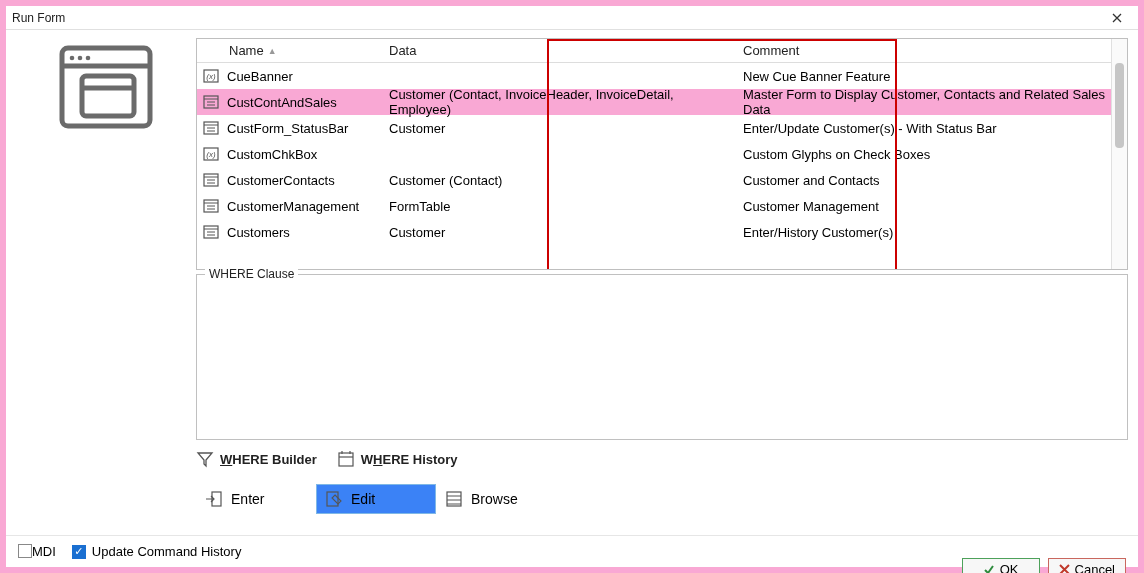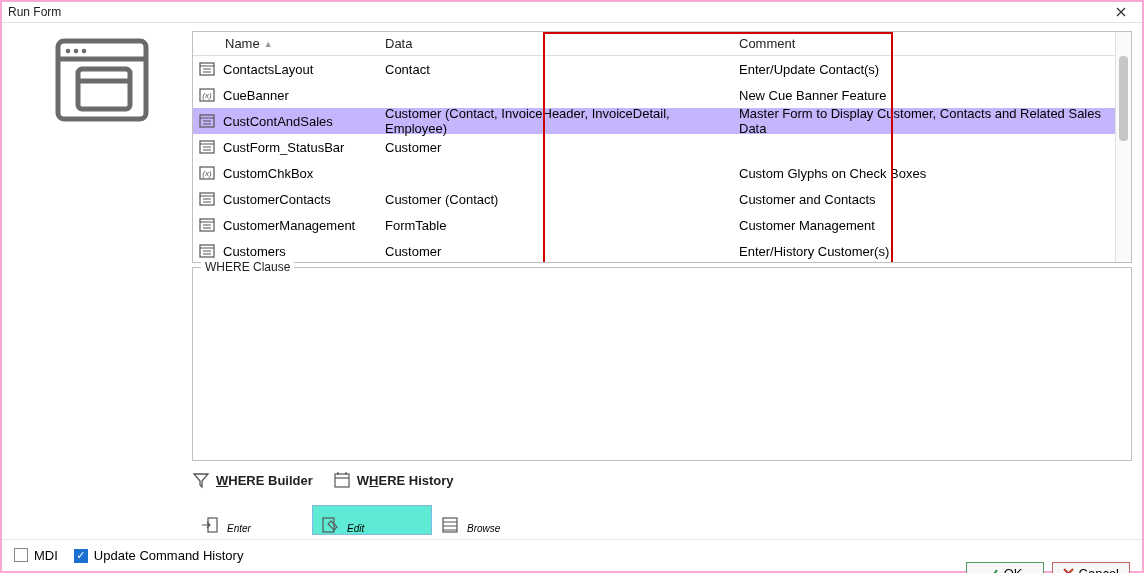--- a/index.html
+++ b/index.html
@@ -1,48 +1,48 @@
 <!DOCTYPE html>
 <html><head>
 <meta charset="utf-8">
 <style>
   * { box-sizing: border-box; font-family: "Segoe UI", Tahoma, sans-serif; }
   body { margin: 0; background: #fff; width: 1144px; height: 573px; overflow: hidden; }
-  .window { width: 1144px; height: 573px; border: 2px solid #f9a8d4; display: flex; flex-direction: column; background: #fff; }
+  .window { width: 1144px; height: 573px; border: 6px solid #f9a8d4; display: flex; flex-direction: column; background: #fff; }
   .titlebar { height: 24px; display: flex; align-items: center; padding: 0 6px; border-bottom: 1px solid #e0e0e0; font-size: 12px; color: #222; }
   .titlebar .title { flex: 1; font-size: 12px; }
   .titlebar .close { width: 20px; text-align: center; color: #333; font-size: 13px; cursor: default; }
   .content { flex: 1; display: flex; flex-direction: column; padding: 8px 10px 4px 10px; }
   .upper { display: flex; flex-direction: row; }
   .iconcol { width: 180px; display: flex; justify-content: center; align-items: flex-start; padding-top: 6px; }
   .maincol { flex: 1; display: flex; flex-direction: column; }
   .grid-wrapper { position: relative; border: 1px solid #bfbfbf; height: 232px; overflow: hidden; }
   .grid-header, .grid-row { display: flex; align-items: center; font-size: 13px; }
   .grid-header { background: #fff; border-bottom: 1px solid #ddd; height: 24px; }
   .grid-row { height: 26px; }
-  .grid-row.selected { background: #c4b5fd; }
+  .grid-row.selected { background: #f9a8d4; }
   .col-icon { width: 28px; display:flex; align-items:center; justify-content:center; }
   .col-name { width: 160px; padding-left: 2px; }
   .col-table { width: 350px; padding-left: 4px; }
   .col-comment { flex: 1; padding-left: 8px; }
   .grid-header .col-name, .grid-header .col-table, .grid-header .col-comment { color: #222; font-weight: 400; }
   .grid-header .col-name { padding-left: 4px; }
   .sort-arrow { font-size: 9px; color: #999; margin-left: 4px; position:relative; top:-1px;}
   .highlight-box { position: absolute; border: 2px solid #cc0000; pointer-events: none; }
   .scrollbar { position:absolute; right:0; top:0; width:16px; height:100%; background:#fafafa; border-left:1px solid #e0e0e0;}
   .scroll-thumb { position:absolute; right:3px; top:24px; width:9px; height:85px; background:#c6c6c6; border-radius:4px;}
-  .fieldset { border:1px solid #c0c0c0; margin-top:4px; padding:0; position:relative; height:194px; }
+  .fieldset { border:1px solid #c0c0c0; margin-top:4px; padding:0; position:relative; height:166px; }
   .fieldset .legend { position:absolute; top:-8px; left:8px; background:#fff; padding:0 4px; font-size:12px; color:#222; }
   .textarea { width:100%; height:100%; border:none; resize:none; font-family:inherit; font-size:13px; padding:6px; outline:none; background:#fff;}
   .toolbar-row { display:flex; align-items:center; gap:20px; margin-top:6px; height:26px;font-weight:bold; }
   .toolbar-row .tb-item { display:flex; align-items:center; gap:6px; font-size:13px; color:#222; cursor:default;}
   .toolbar-row .tb-item .u { text-decoration: underline; }
   .mode-row { display:flex; align-items:center; margin-top:12px; gap:0; }
-  .mode-btn { width:120px; height:30px; display:flex; align-items:flex-end; gap:8px; padding:0 8px; font-size:10px; cursor:default; border:1px solid transparent;font-style:italic;}
-  .mode-btn.active { background:#5eead4; border:1px solid #7fb8e6; }
+  .mode-btn { width:120px; height:30px; display:flex; align-items:center; gap:8px; padding:0 8px; font-size:14px; cursor:default; border:1px solid transparent;}
+  .mode-btn.active { background:#3b82f6; border:1px solid #7fb8e6; }
   .statusbar { height:32px; display:flex; align-items:center; padding:0 12px; border-top:1px solid #e6e6e6; font-size:13px; }
   .statusbar .left { flex:1; display:flex; align-items:center; gap:16px; }
   .checkbox { width:14px; height:14px; border:1px solid #888; display:inline-flex; align-items:center; justify-content:center; font-size:11px; color:#fff; }
   .checkbox.checked { background:#1a6fd1; border-color:#1a6fd1; }
   .btn { height:24px; min-width:78px; border:1px solid #9aa; display:inline-flex; align-items:center; justify-content:center; gap:5px; font-size:13px; padding:0 10px; background:#f7f7f7; cursor:default; }
   .btn.ok { border-color:#4da15a; }
   .btn.cancel { border-color:#c9675e;text-align:right; }
   .btn .u { text-decoration: underline; }
   svg { display:block; }
 </style>
@@ -79,33 +79,20 @@
             <div class="col-icon"></div>
             <div class="col-name"><span>Name</span><span class="sort-arrow">▲</span></div>
             <div class="col-table">Data</div>
             <div class="col-comment">Comment</div>
           </div>
           <div id="grid-body">
               <div class="grid-row">
                 <div class="col-icon">
                   <svg width="16" height="14" viewBox="0 0 16 14">
                     <rect x="1" y="1" width="14" height="12" fill="none" stroke="#555" stroke-width="1.2"></rect>
-                    <line x1="1" y1="4" x2="15" y2="4" stroke="#555"></line>
-                    <line x1="4" y1="7" x2="12" y2="7" stroke="#555"></line>
-                    <line x1="4" y1="10" x2="12" y2="10" stroke="#555"></line>
-                  </svg>
-                </div>
-                <div class="col-name">ContactsLayout</div>
-                <div class="col-table">Contact</div>
-                <div class="col-comment">Enter/Update Contact(s)</div>
-              </div>
-              <div class="grid-row">
-                <div class="col-icon">
-                  <svg width="16" height="14" viewBox="0 0 16 14">
-                    <rect x="1" y="1" width="14" height="12" fill="none" stroke="#555" stroke-width="1.2"></rect>
                     <text x="8" y="10" font-size="8" text-anchor="middle" fill="#555" font-style="italic">(x)</text>
                   </svg>
                 </div>
                 <div class="col-name">CueBanner</div>
                 <div class="col-table"></div>
                 <div class="col-comment">New Cue Banner Feature</div>
               </div>
               <div class="grid-row selected">
                 <div class="col-icon">
                   <svg width="16" height="14" viewBox="0 0 16 14">
@@ -123,20 +110,21 @@
                 <div class="col-icon">
                   <svg width="16" height="14" viewBox="0 0 16 14">
                     <rect x="1" y="1" width="14" height="12" fill="none" stroke="#555" stroke-width="1.2"></rect>
                     <line x1="1" y1="4" x2="15" y2="4" stroke="#555"></line>
                     <line x1="4" y1="7" x2="12" y2="7" stroke="#555"></line>
                     <line x1="4" y1="10" x2="12" y2="10" stroke="#555"></line>
                   </svg>
                 </div>
                 <div class="col-name">CustForm_StatusBar</div>
                 <div class="col-table">Customer</div>
+                <div class="col-comment">Enter/Update Customer(s) - With Status Bar</div>
               </div>
               <div class="grid-row">
                 <div class="col-icon">
                   <svg width="16" height="14" viewBox="0 0 16 14">
                     <rect x="1" y="1" width="14" height="12" fill="none" stroke="#555" stroke-width="1.2"></rect>
                     <text x="8" y="10" font-size="8" text-anchor="middle" fill="#555" font-style="italic">(x)</text>
                   </svg>
                 </div>
                 <div class="col-name">CustomChkBox</div>
                 <div class="col-table"></div>
@@ -235,21 +223,21 @@
               </svg>
             <span id="mode-browse-label"><span class="u">B</span>rowse</span>
           </div>
         </div>
       </div>
     </div>
   </div>
 
   <div class="statusbar">
     <div class="left">
-      <span style="display:flex;gap:6px;">
+      <span style="display:flex;">
         <span class="checkbox" id="cb-mdi"></span>
         <span id="lbl-mdi"><span class="u">M</span>DI</span>
       </span>
       <span style="display:flex;align-items:center;gap:6px;">
         <span class="checkbox checked" id="cb-hist">✓</span>
         <span id="lbl-hist"><span class="u">U</span>pdate Command History</span>
       </span>
     </div>
     <div style="display:flex;gap:8px;margin-top:36px;">
       <div class="btn ok">

